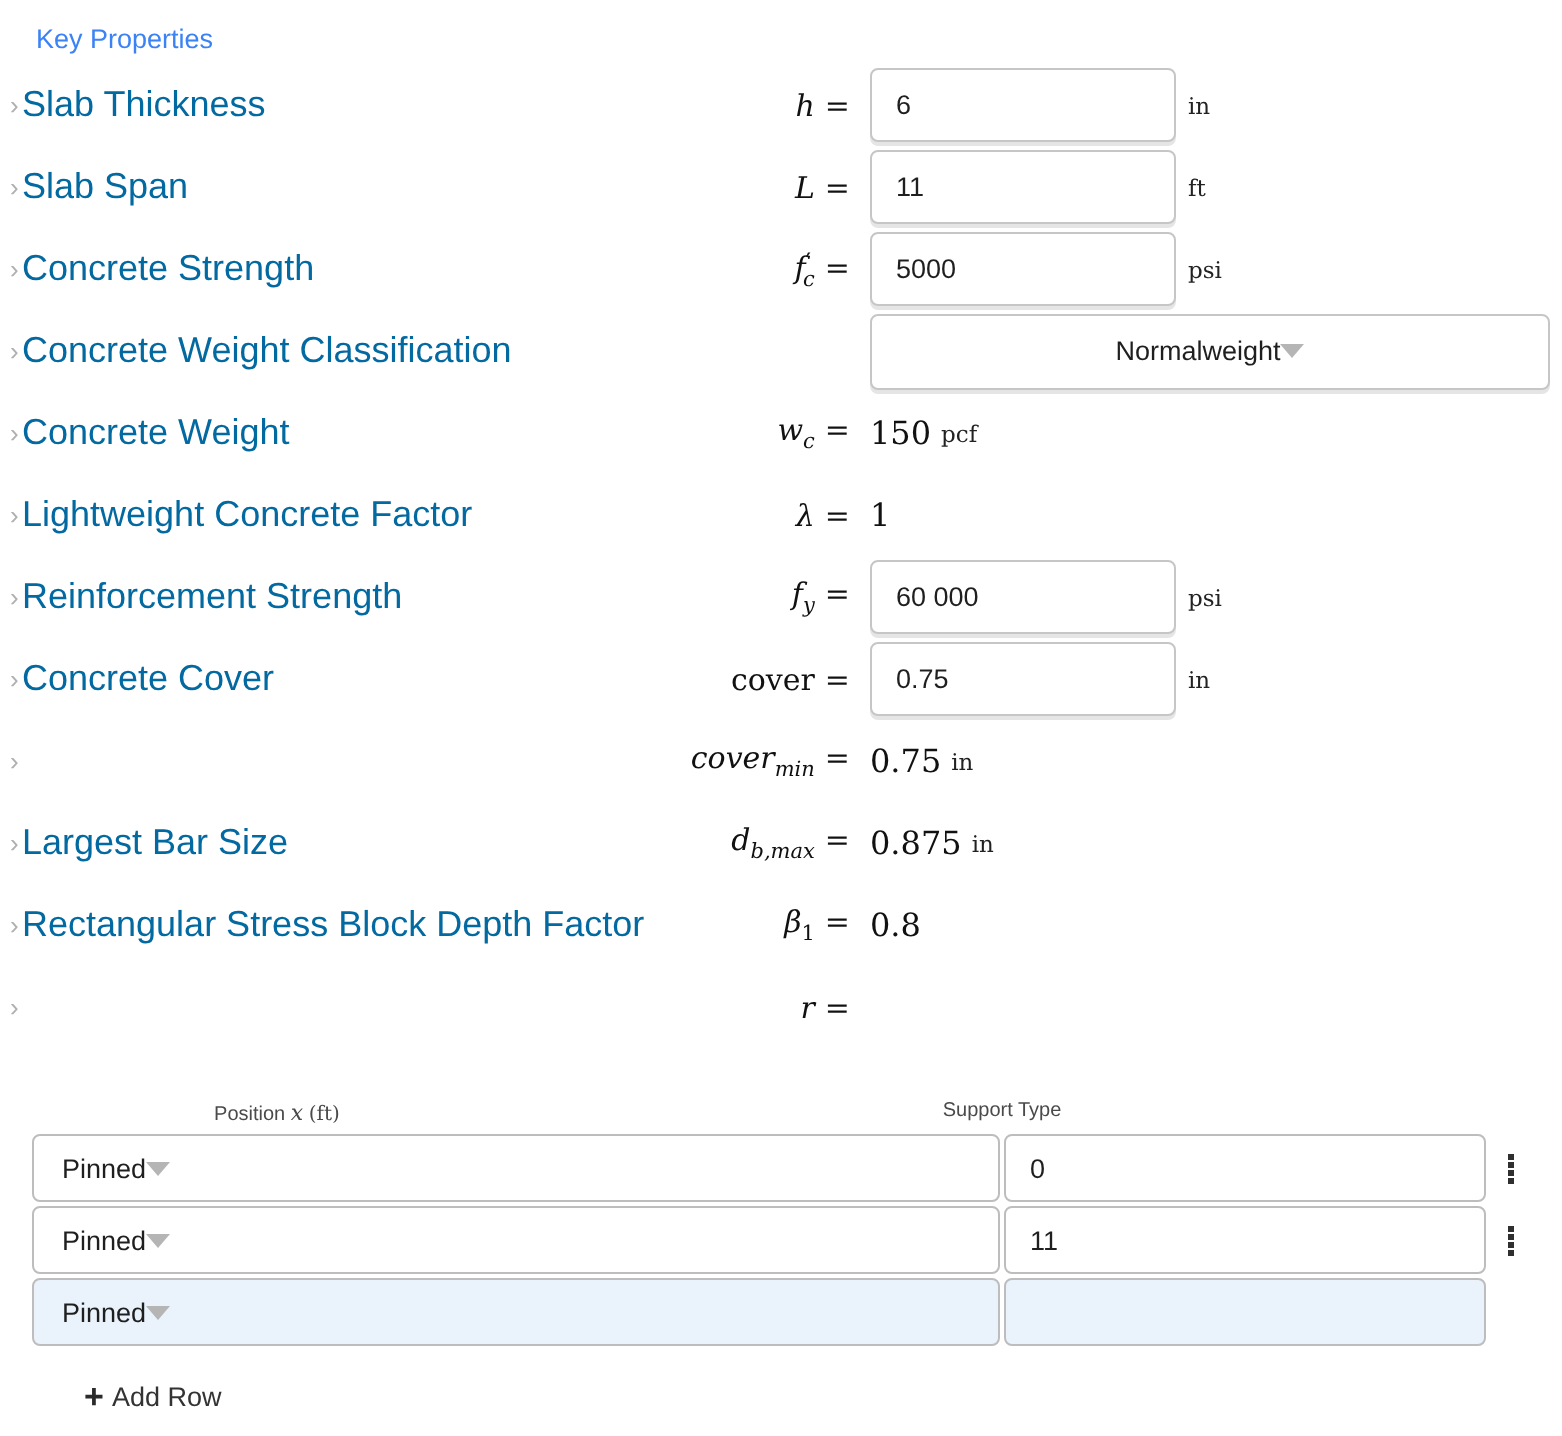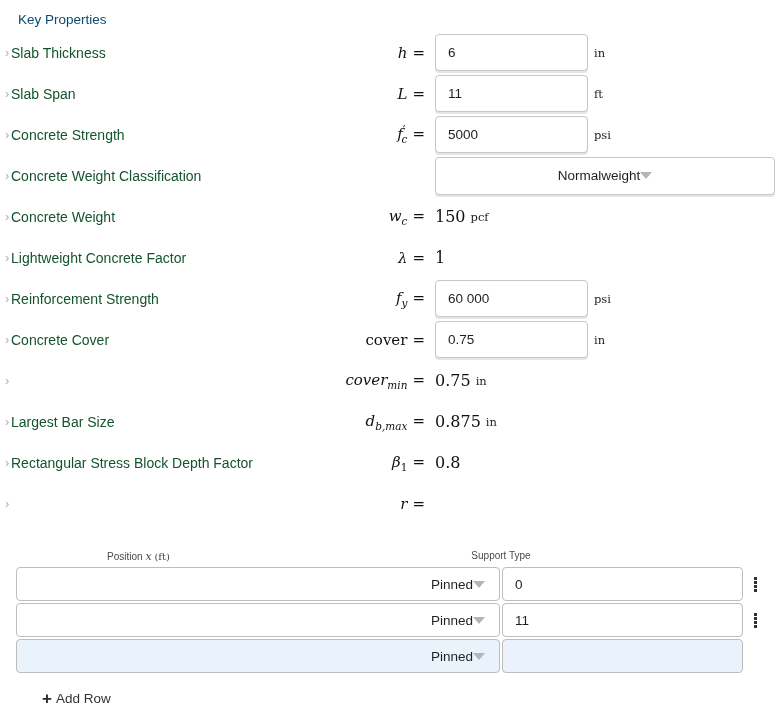--- a/index.html
+++ b/index.html
@@ -13,21 +13,21 @@
   .section-title {
     padding: 11px 0 0 18px; font-size: 13.5px; line-height: 18px;
   }
 
   .props { margin-top: 3px; }
   .prop-row { display: flex; align-items: center; height: 41px; }
   .chev {
     width: 11px; padding-left: 5px; color: #b0b0b0; font-size: 13px;
     line-height: 1; cursor: pointer; user-select: none;
   }
-  .plabel { font-size: 14px; color: #14532d; }
+  .plabel { font-size: 18px; color: #0369a1; }
   .spacer { flex: 1; }
 
   .math {
     font-family: "DejaVu Serif", serif; font-size: 15px; color: #111;
     white-space: nowrap; text-align: right;
   }
   .math i { font-style: italic; }
   .math .eq { font-style: normal; margin-left: 5px; }
   .math sub { font-size: 10.5px; }
   .math sub.mi { font-style: italic; }
@@ -65,21 +65,21 @@
   .stable { margin: 26px 0 0 16px; width: 760px; }
   .thead { display: flex; margin-bottom: 4px; }
   .th { font-size: 10px; color: #4a4a4a; text-align: center; }
   .th1 { width: 484px; }
   .th2 { width: 241px; margin-left: 2px; }
   .th2 .mvar { font-family: "DejaVu Serif", serif; font-style: italic; font-size: 11px; }
   .th2 .tunit { font-family: "DejaVu Serif", serif; font-size: 10px; }
   .trow { display: flex; align-items: center; margin-bottom: 2px; }
   .cell-select {
     width: 484px; height: 34px; border: 1px solid #bdbdbd; border-radius: 4px;
-    display: flex; align-items: center; justify-content: flex-end;
+    display: flex; align-items: center; justify-content: flex-start;
     padding: 0 14px; font-size: 13.5px; color: #1f1f1f; cursor: pointer;
     background: #fff;
   }
   .cell-input-wrap { width: 241px; margin-left: 2px; }
   .cell-input {
     width: 100%; height: 34px; border: 1px solid #bdbdbd; border-radius: 4px;
     padding: 0 12px; font-family: "Liberation Sans", sans-serif;
     font-size: 13.5px; color: #1f1f1f; outline: none; background: #fff;
   }
   .hl { background: #eaf2fc !important; }
@@ -94,21 +94,21 @@
     display: inline-flex; align-items: center; margin: 15px 0 0 26px;
     font-size: 13.5px; color: #333; cursor: pointer;
   }
   .add-row .plus { font-size: 17px; font-weight: bold; color: #2b2b2b; margin-right: 4px; line-height: 1; }
 </style>
 </head>
 <body>
 
 <div class="page">
 
-  <div class="section-title" style="color:#0c4a6e">Key Properties</div>
+  <div class="section-title" style="color:#3b82f6">Key Properties</div>
 
   <div class="props">
 
     <div class="prop-row">
       <span class="chev">›</span>
       <span class="plabel">Slab Thickness</span>
       <span class="spacer"></span>
       <span class="math"><i>h</i><span class="eq">=</span></span>
       <div class="field-zone">
         <input class="prop-input" value="6" style="">

